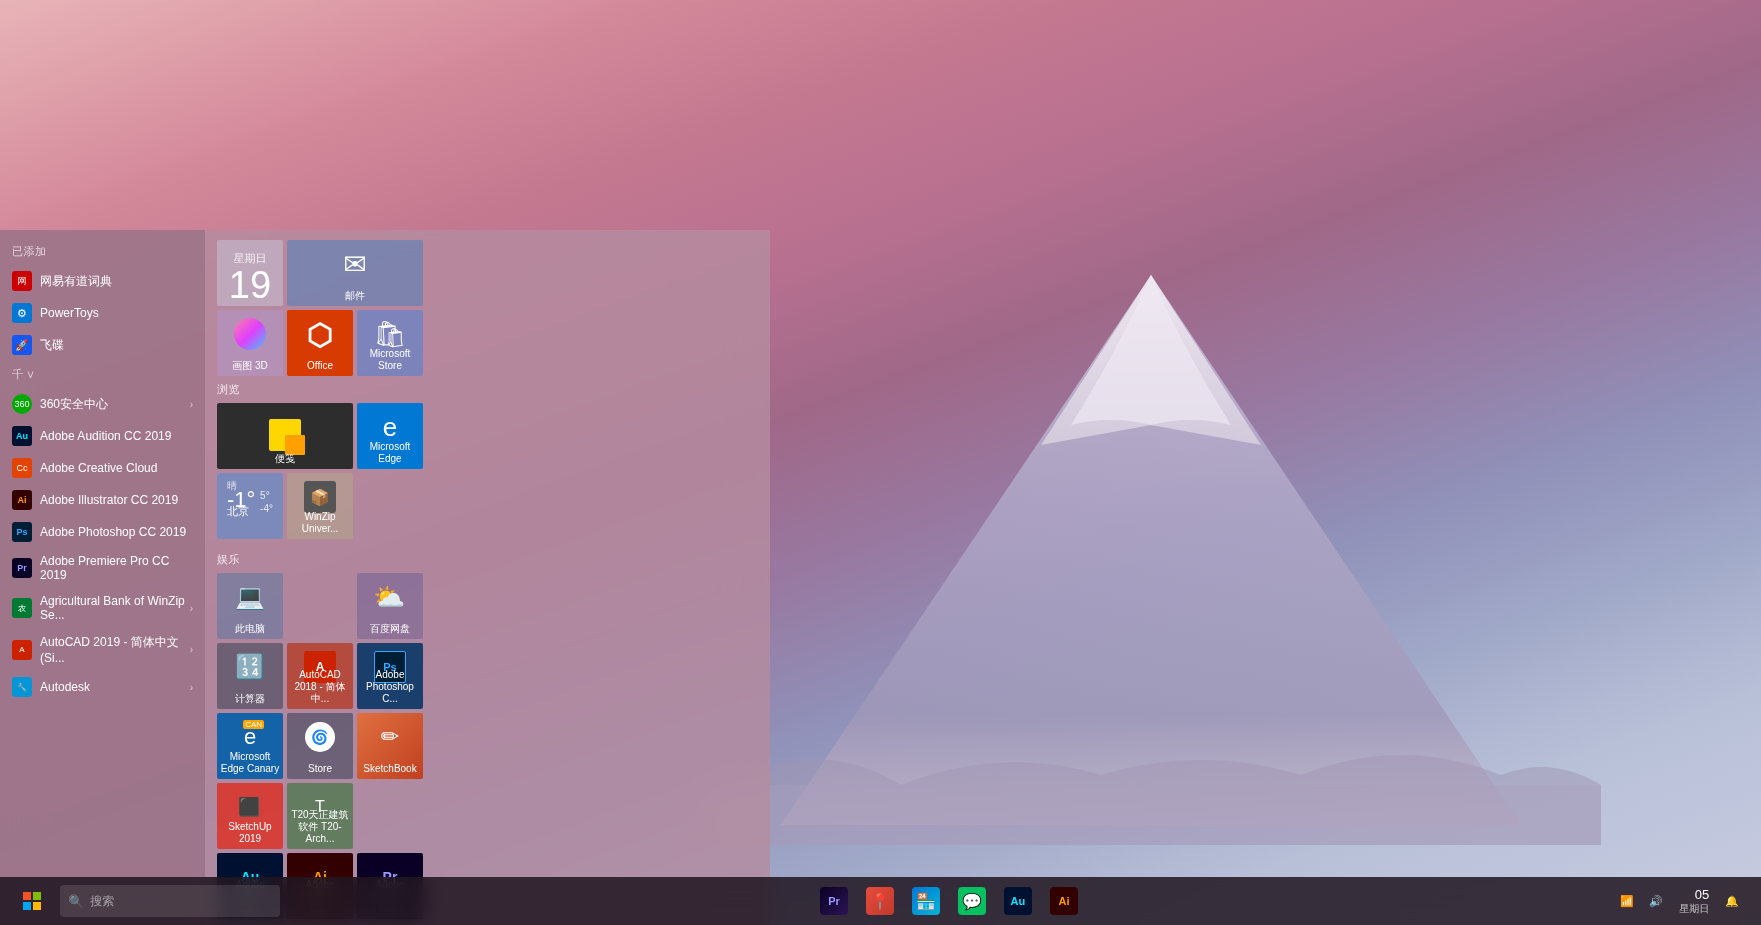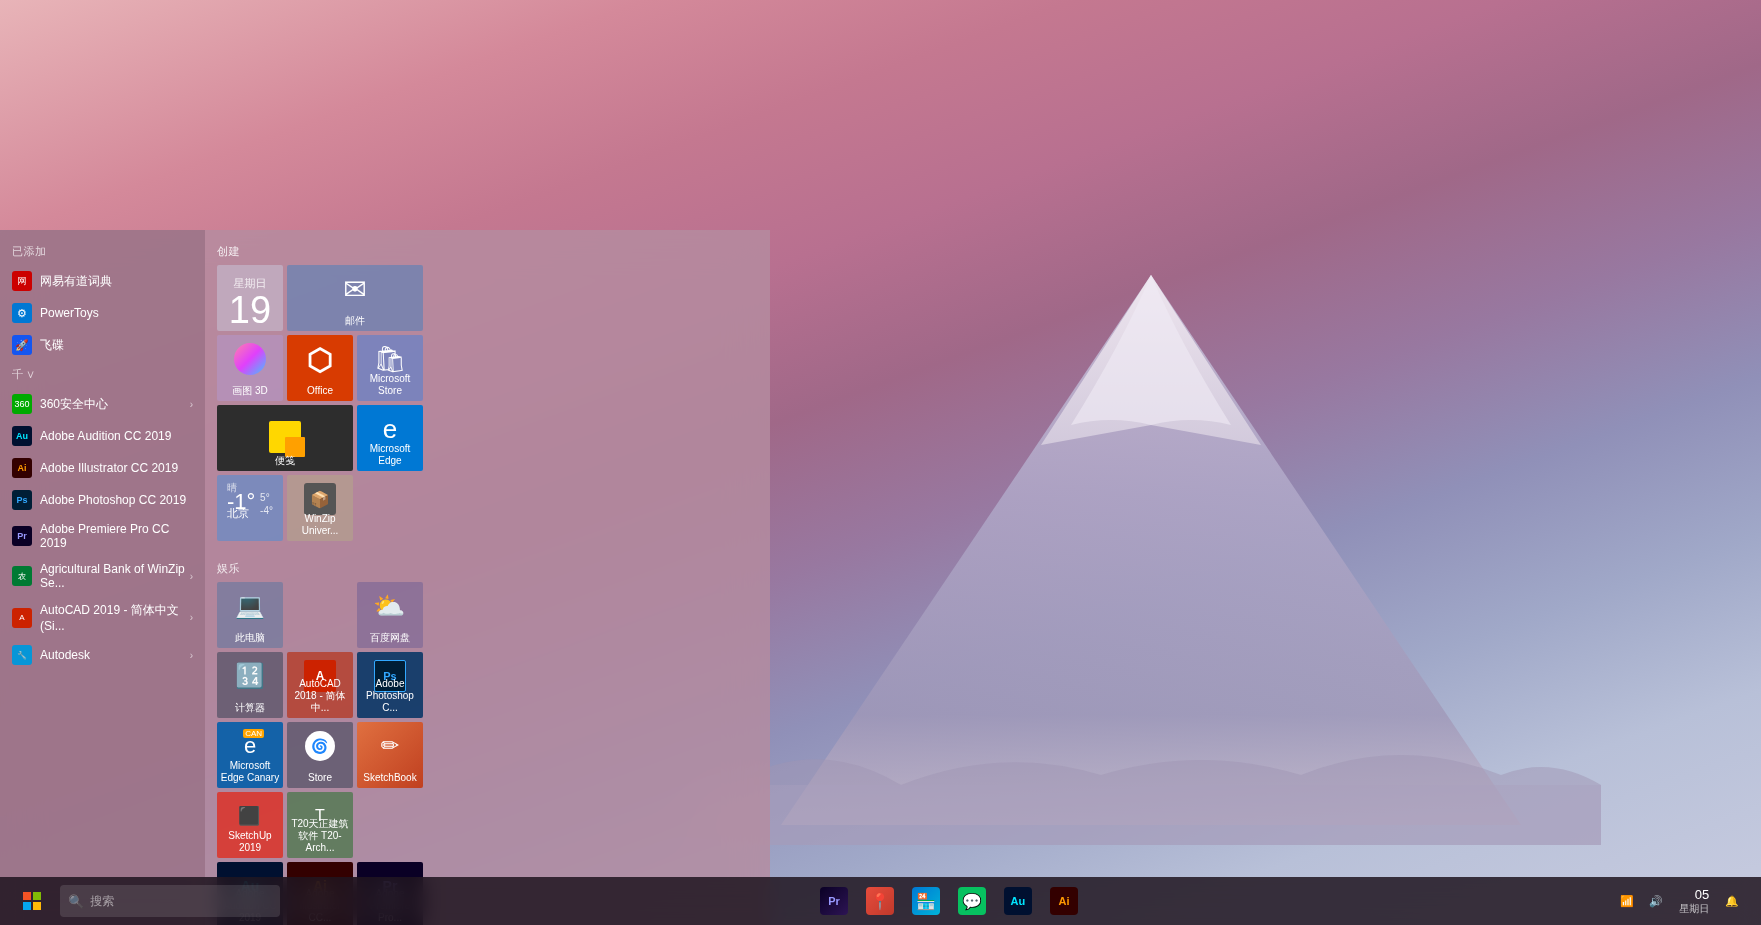--- a/index.html
+++ b/index.html
@@ -362,30 +362,34 @@
       <div class="app-icon" style="background:#1456F0;color:white;border-radius:3px;display:flex;align-items:center;justify-content:center;font-size:11px;width:20px;height:20px;margin-right:8px;flex-shrink:0;flex-shrink:0;">🚀</div>
       <span>飞碟</span>
     </div>
 
     <div class="app-list-item">
       <span style="color:rgba(255,255,255,0.7);font-size:11px;">千 ∨</span>
     </div>
 
 
     <div class="app-list-item">
-      <div class="app-icon" style="background:#00aa00;color:white;border-radius:3px;display:flex;align-items:center;justify-content:center;font-size:9px;width:20px;height:20px;margin-right:8px;flex-shrink:0;">360</div>
+      <div class="app-icon" style="background:#00aa00;color:white;border-radius:10px;display:flex;align-items:center;justify-content:center;font-size:9px;width:20px;height:20px;margin-right:8px;flex-shrink:0;">360</div>
       <span>360安全中心</span>
       <span class="arrow">›</span>
     </div>
 
     <div class="app-list-item">
       <div class="app-icon" style="background:#001030;color:#00e5ff;border-radius:3px;display:flex;align-items:center;justify-content:center;font-size:9px;font-weight:bold;width:20px;height:20px;margin-right:8px;flex-shrink:0;">Au</div>
       <span>Adobe Audition CC 2019</span>
     </div>
 
+    <div class="app-list-item">
+      <div class="app-icon" style="background:#E34405;color:white;border-radius:3px;display:flex;align-items:center;justify-content:center;font-size:9px;width:20px;height:20px;margin-right:8px;flex-shrink:0;">Cc</div>
+      <span>Adobe Creative Cloud</span>
+    </div>
 
     <div class="app-list-item">
       <div class="app-icon" style="background:#330000;color:#FF9A00;border-radius:3px;display:flex;align-items:center;justify-content:center;font-size:9px;font-weight:bold;width:20px;height:20px;margin-right:8px;flex-shrink:0;">Ai</div>
       <span>Adobe Illustrator CC 2019</span>
     </div>
 
 
     <div class="app-list-item">
       <div class="app-icon" style="background:#001e36;color:#31a8ff;border-radius:3px;display:flex;align-items:center;justify-content:center;font-size:9px;font-weight:bold;width:20px;height:20px;margin-right:8px;flex-shrink:0;">Ps</div>
       <span>Adobe Photoshop CC 2019</span>
@@ -410,21 +414,20 @@
 
     <div class="app-list-item">
       <div class="app-icon" style="background:#0696D7;color:white;border-radius:3px;display:flex;align-items:center;justify-content:center;font-size:8px;width:20px;height:20px;margin-right:8px;flex-shrink:0;">🔧</div>
       <span>Autodesk</span>
       <span class="arrow">›</span>
     </div>
   </div>
 
   <div class="tiles-panel">
 
-    <div class="tiles-section-title">创建</div>
 
     <div class="tiles-row">
 
       <div class="tile tile-sm tile-calendar">
         <span class="cal-day-name">星期日</span>
         <span class="cal-date">19</span>
       </div>
 
       <div class="tile tile-md tile-mail" style="position:relative;">
         <span style="font-size:28px; color:white; margin-bottom:18px;">✉</span>
@@ -443,20 +446,21 @@
         <div style="font-size:30px;color:white;margin-bottom:18px;font-weight:bold;">⬡</div>
         <span class="tile-label">Office</span>
       </div>
 
       <div class="tile tile-sm tile-msstore" style="position:relative;">
         <span style="font-size:26px;color:white;margin-bottom:18px;">🛍</span>
         <span class="tile-label">Microsoft Store</span>
       </div>
     </div>
 
+    <div class="tiles-section-title" style="margin-top:6px;">浏览</div>
 
     <div class="tiles-row">
 
       <div class="tile tile-md tile-sticky" style="position:relative;justify-content:flex-end;">
         <div style="width:32px;height:32px;background:#FFD700;border-radius:2px;margin-bottom:18px;position:relative;">
           <div style="position:absolute;bottom:-4px;right:-4px;width:20px;height:20px;background:#FFA000;border-radius:1px;"></div>
         </div>
         <span class="tile-label">便笺</span>
       </div>
 
@@ -476,21 +480,21 @@
       </div>
 
       <div class="tile tile-sm tile-winzip" style="position:relative;">
         <div style="width:32px;height:32px;background:#555;border-radius:3px;margin-bottom:18px;display:flex;align-items:center;justify-content:center;">
           <span style="font-size:16px;color:white;">📦</span>
         </div>
         <span class="tile-label">WinZip Univer...</span>
       </div>
     </div>
 
-    <div class="tiles-section-title" style="margin-top:20px;">娱乐</div>
+    <div class="tiles-section-title" style="margin-top:13px;">娱乐</div>
 
     <div class="tiles-row">
 
       <div class="tile tile-sm tile-thispc" style="position:relative;">
         <span style="font-size:24px;color:white;margin-bottom:18px;">💻</span>
         <span class="tile-label">此电脑</span>
       </div>
 
       <div class="tile tile-sm" style="background:transparent;"></div>
 

